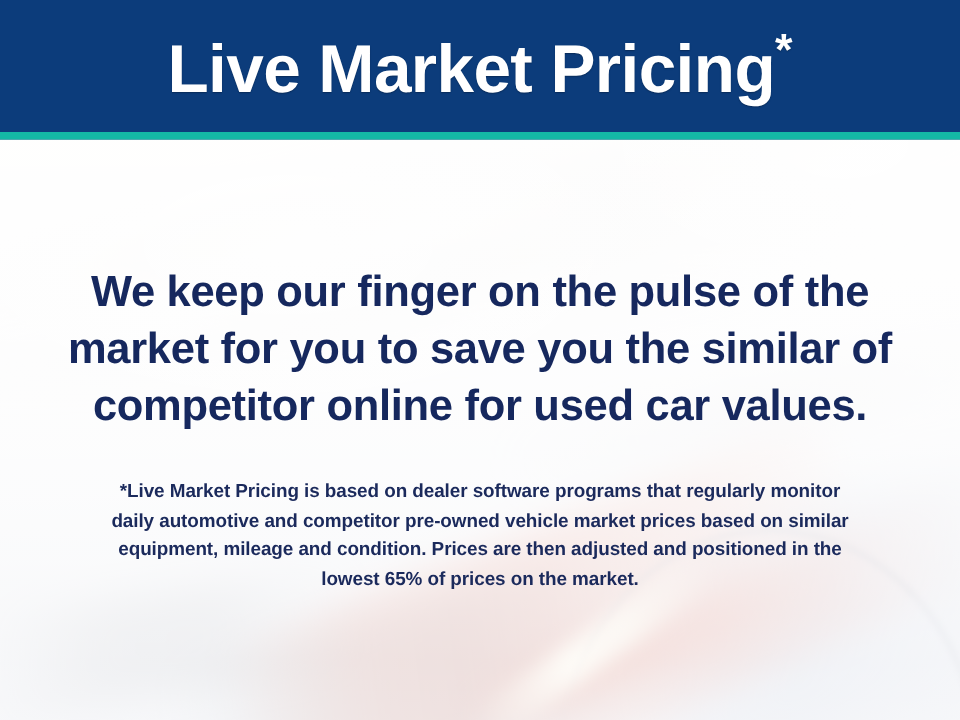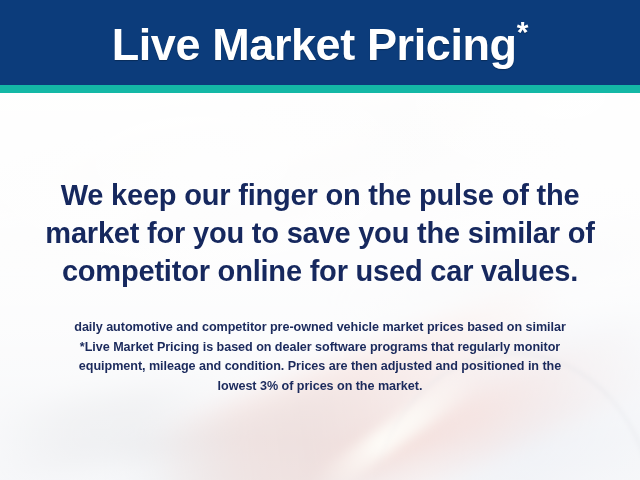--- a/index.html
+++ b/index.html
@@ -173,21 +173,21 @@
       radial-gradient(ellipse 55% 40% at 88% 20%, rgba(255,255,255,.60) 0%, rgba(255,255,255,0) 72%);
   }
 
   
   .title-band {
     position: absolute;
     left: 0; top: 0;
     width: 640px;
     height: 93px;
     background: #0c3c7b;
-    border-bottom: 8px solid #14b8a6;
+    border-bottom: 5px solid #14b8a6;
     box-sizing: border-box;
     display: flex;
     align-items: center;
     justify-content: center;
     z-index: 5;
   }
 
   .title-text {
     color: #ffffff;
     font-size: 45px;
@@ -272,19 +272,19 @@
     </div>
   </div>
 
   <div class="headline">
     <span class="ln">We keep our finger on the pulse of the</span>
     <span class="ln">market for you to save you the similar of</span>
     <span class="ln">competitor online for used car values.</span>
   </div>
 
   <div class="disclaimer">
+    <span class="ln">*Live Market Pricing is based on dealer software programs that regularly monitor</span>
     <span class="ln">daily automotive and competitor pre-owned vehicle market prices based on similar</span>
-    <span class="ln">*Live Market Pricing is based on dealer software programs that regularly monitor</span>
     <span class="ln">equipment, mileage and condition. Prices are then adjusted and positioned in the</span>
-    <span class="ln">lowest 3% of prices on the market.</span>
+    <span class="ln">lowest 65% of prices on the market.</span>
   </div>
 
 </div>
 
 </body></html>

